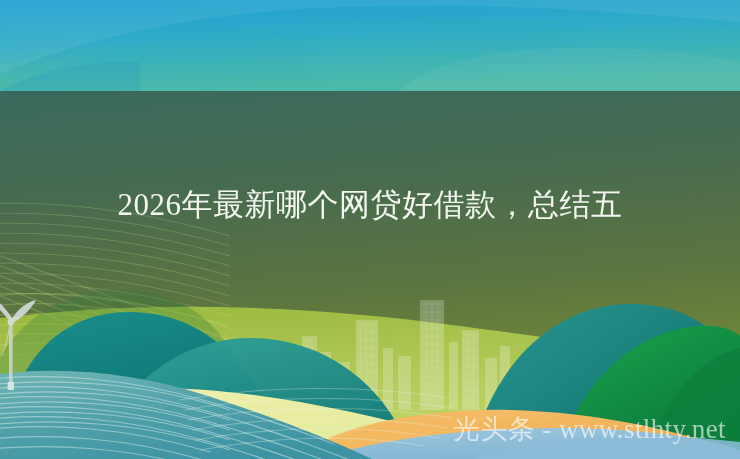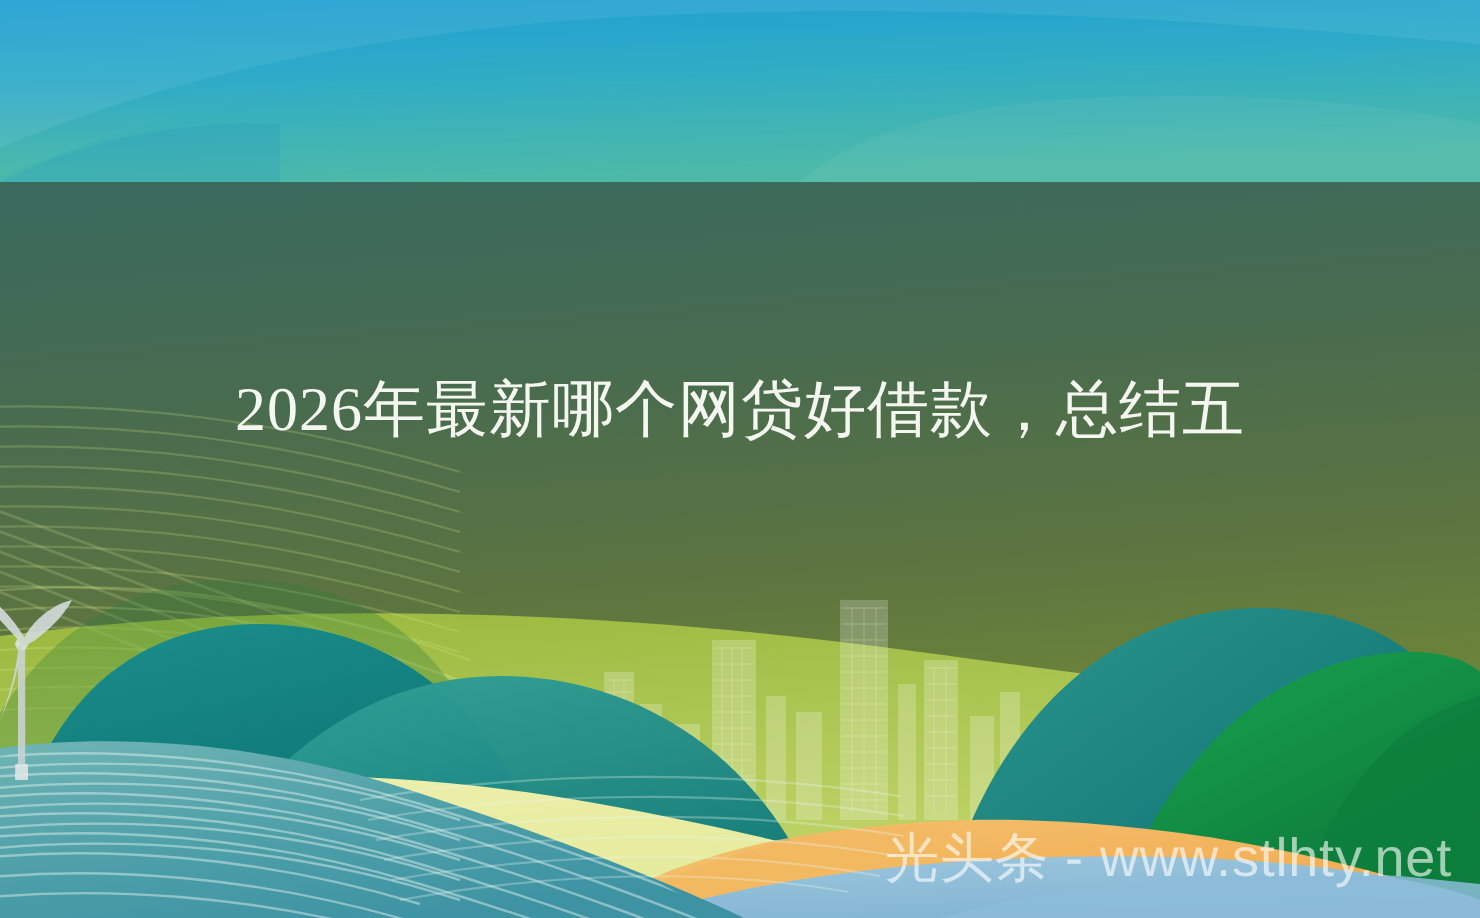--- a/index.html
+++ b/index.html
@@ -42,21 +42,21 @@
     line-height: 46px;
     letter-spacing: 0.5px;
     white-space: nowrap;
   }
   #watermark {
     position: absolute;
     right: 14px;
     top: 412px;
     z-index: 45;
     color: rgba(255,255,255,0.62);
-    font-family: Liberation Sans, sans-serif;
+    font-family: Liberation Serif, serif;
     font-size: 27px;
     line-height: 34px;
     letter-spacing: 0.4px;
     white-space: nowrap;
     pointer-events: none;
   }
 </style>
 </head>
 <body>
 

